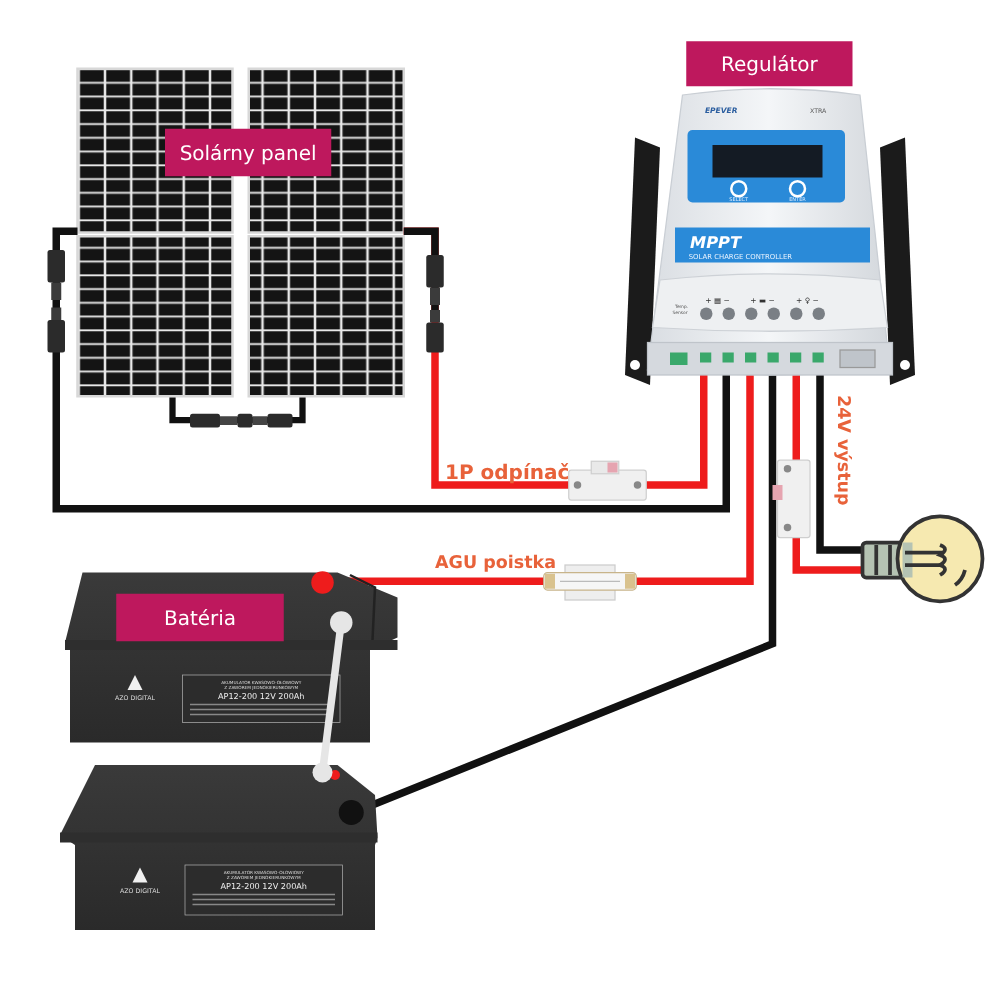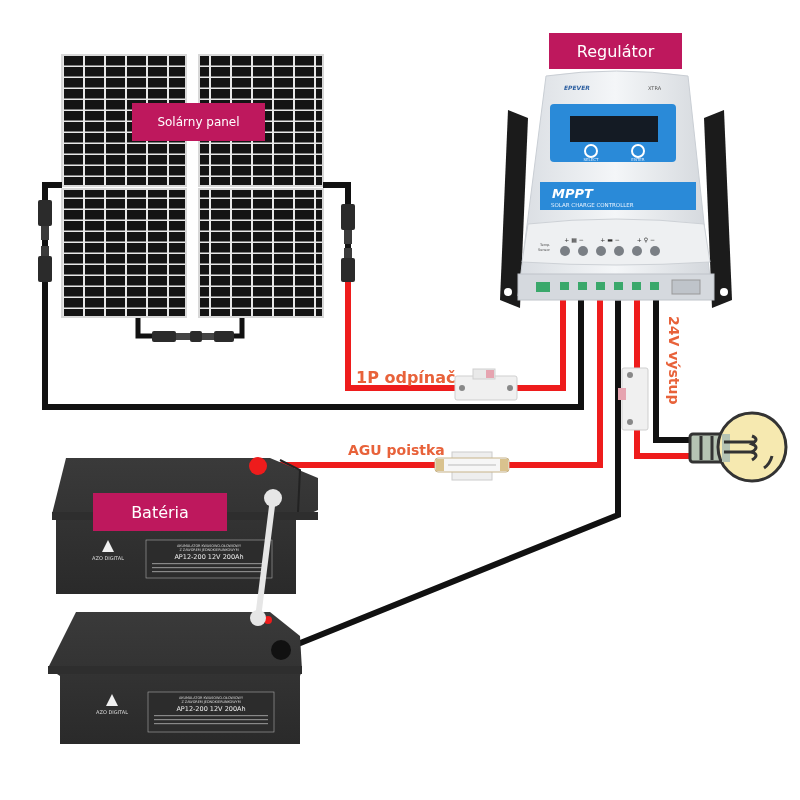--- a/index.html
+++ b/index.html
@@ -183,18 +183,18 @@
     <circle cx="268" cy="620" r="4" fill="#ee1c1c"></circle>
   </g>
 
   <line x1="273" y1="498" x2="258" y2="618" stroke="#e6e6e6" stroke-width="6"></line>
   <circle cx="273" cy="498" r="9" fill="#e6e6e6"></circle>
   <circle cx="258" cy="618" r="8" fill="#e6e6e6"></circle>
   <circle cx="281" cy="650" r="10" fill="#111"></circle>
 </svg>
 
 <div class="tag" style="left:549px; top:33px; width:133px; height:36px; font-size:16px;">Regulátor</div>
-<div class="tag" style="left:132px; top:103px; width:133px; height:38px; font-size:12px;">Solárny panel</div>
-<div class="tag" style="left:93px; top:493px; width:134px; height:38px; font-size:16px;">Batéria</div>
+<div class="tag" style="left:132px; top:103px; width:133px; height:38px; font-size:16px;">Solárny panel</div>
+<div class="tag" style="left:93px; top:475px; width:134px; height:38px; font-size:16px;">Batéria</div>
 
 <div class="wire-label" style="left:356px; top:368px; font-size:16px;">1P odpínač</div>
 <div class="wire-label" style="left:348px; top:442px; font-size:14px;">AGU poistka</div>
 <div class="wire-label" style="left:666px; top:316px; font-size:14px; writing-mode: vertical-rl;">24V výstup</div>
 
 </body></html>

